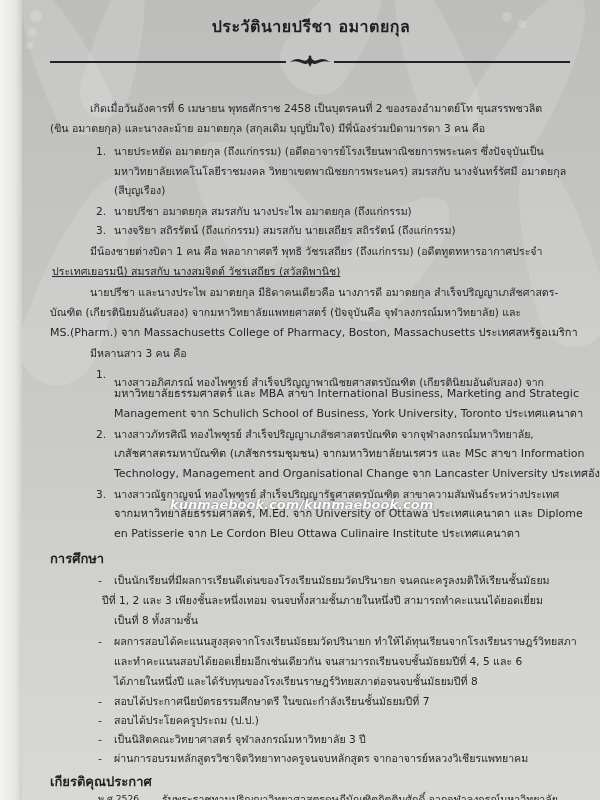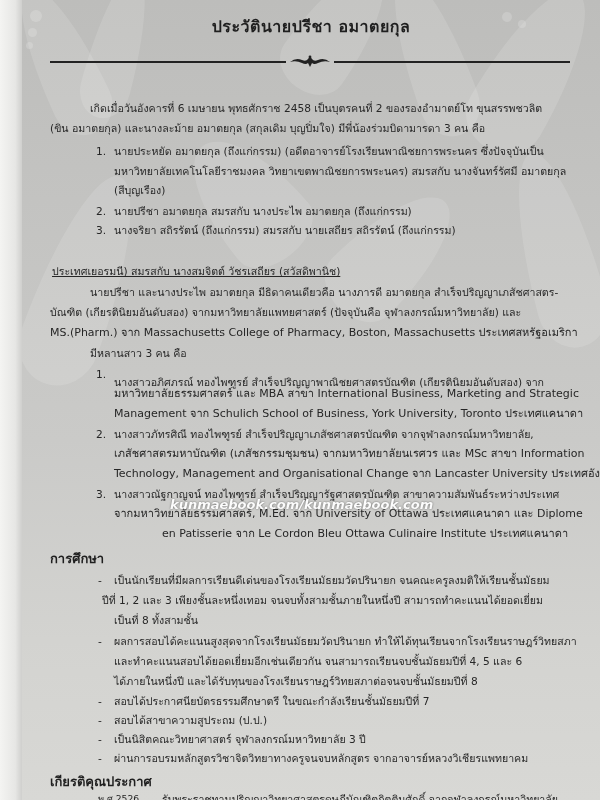--- a/index.html
+++ b/index.html
@@ -89,61 +89,62 @@
       <span class="num" style="left:74px;top:141px;">1.</span>
       <div class="txt" style="left:92px;top:141px;">นายประหยัด   อมาตยกุล (ถึงแก่กรรม) (อดีตอาจารย์โรงเรียนพาณิชยการพระนคร ซึ่งปัจจุบันเป็น</div>
       <div class="txt" style="left:92px;top:161px;">มหาวิทยาลัยเทคโนโลยีราชมงคล วิทยาเขตพาณิชยการพระนคร) สมรสกับ นางจันทร์รัศมี อมาตยกุล</div>
       <div class="txt" style="left:92px;top:180px;">(สีบุญเรือง)</div>
       <span class="num" style="left:74px;top:201px;">2.</span>
       <div class="txt" style="left:92px;top:201px;">นายปรีชา   อมาตยกุล   สมรสกับ นางประไพ   อมาตยกุล (ถึงแก่กรรม)</div>
       <span class="num" style="left:74px;top:220px;">3.</span>
       <div class="txt" style="left:92px;top:220px;">นางจริยา   สถิรรัตน์ (ถึงแก่กรรม) สมรสกับ นายเสถียร สถิรรัตน์ (ถึงแก่กรรม)</div>
     </div>
 
+    <div class="txt" style="left:68px;top:241px;">มีน้องชายต่างบิดา 1 คน คือ พลอากาศตรี พุทธิ วัชรเสถียร (ถึงแก่กรรม) (อดีตทูตทหารอากาศประจำ</div>
     <div class="txt" style="left:30px;top:261px;text-decoration:underline;">ประเทศเยอรมนี) สมรสกับ นางสมจิตต์ วัชรเสถียร (สวัสดิพานิช)</div>
 
     <div class="txt" style="left:68px;top:282px;">นายปรีชา และนางประไพ  อมาตยกุล มีธิดาคนเดียวคือ นางภารดี อมาตยกุล สำเร็จปริญญาเภสัชศาสตร-</div>
     <div class="txt" style="left:28px;top:302px;">บัณฑิต  (เกียรตินิยมอันดับสอง)  จากมหาวิทยาลัยแพทยศาสตร์  (ปัจจุบันคือ  จุฬาลงกรณ์มหาวิทยาลัย)  และ</div>
     <div class="txt en" style="left:28px;top:323px;">MS.(Pharm.) จาก Massachusetts College of Pharmacy, Boston, Massachusetts ประเทศสหรัฐอเมริกา</div>
     <div class="txt" style="left:68px;top:343px;">มีหลานสาว 3 คน คือ</div>
 
     <div>
       <span class="num" style="left:74px;top:364px;">1.</span>
       <div class="txt" style="left:92px;top:364px;margin-top:8px;">นางสาวอภิศภรณ์ ทองไพฑูรย์ สำเร็จปริญญาพาณิชยศาสตรบัณฑิต (เกียรตินิยมอันดับสอง) จาก</div>
       <div class="txt en" style="left:92px;top:384px;">มหาวิทยาลัยธรรมศาสตร์ และ MBA สาขา International Business, Marketing and Strategic</div>
       <div class="txt en" style="left:92px;top:404px;">Management จาก Schulich School of Business, York University, Toronto ประเทศแคนาดา</div>
       <span class="num" style="left:74px;top:424px;">2.</span>
       <div class="txt" style="left:92px;top:424px;">นางสาวภัทรศิณี ทองไพฑูรย์ สำเร็จปริญญาเภสัชศาสตรบัณฑิต จากจุฬาลงกรณ์มหาวิทยาลัย,</div>
       <div class="txt en" style="left:92px;top:444px;">เภสัชศาสตรมหาบัณฑิต (เภสัชกรรมชุมชน) จากมหาวิทยาลัยนเรศวร  และ MSc สาขา Information</div>
       <div class="txt en" style="left:92px;top:464px;">Technology, Management and Organisational Change จาก Lancaster University ประเทศอังกฤษ</div>
       <span class="num" style="left:74px;top:484px;">3.</span>
       <div class="txt" style="left:92px;top:484px;">นางสาวณัฐกาญจน์ ทองไพฑูรย์  สำเร็จปริญญารัฐศาสตรบัณฑิต สาขาความสัมพันธ์ระหว่างประเทศ</div>
       <div class="txt en" style="left:92px;top:504px;">จากมหาวิทยาลัยธรรมศาสตร์, M.Ed. จาก University of Ottawa ประเทศแคนาดา และ Diplome</div>
-      <div class="txt en" style="left:92px;top:524px;margin-left:48px;">en Patisserie จาก Le Cordon Bleu Ottawa Culinaire Institute ประเทศแคนาดา</div>
+      <div class="txt en" style="left:92px;top:524px;">en Patisserie จาก Le Cordon Bleu Ottawa Culinaire Institute ประเทศแคนาดา</div>
     </div>
 
     <div style="position:absolute;left:148px;top:497px;font-size:13px;font-style:italic;font-weight:bold;color:#ffffff;text-shadow:0 0 2px #555;opacity:0.95;white-space:nowrap;">kunmaebook.com/kunmaebook.com</div>
 
     <div class="section-h" style="left:28px;top:548px;">การศึกษา</div>
     <div>
       <span class="bullet" style="left:76px;top:570px;">-</span>
       <div class="txt" style="left:92px;top:570px;">เป็นนักเรียนที่มีผลการเรียนดีเด่นของโรงเรียนมัธยมวัดปรินายก   จนคณะครูลงมติให้เรียนชั้นมัธยม</div>
       <div class="txt" style="left:80px;top:590px;">ปีที่ 1, 2 และ 3 เพียงชั้นละหนึ่งเทอม จนจบทั้งสามชั้นภายในหนึ่งปี สามารถทำคะแนนได้ยอดเยี่ยม</div>
       <div class="txt" style="left:92px;top:610px;">เป็นที่ 8 ทั้งสามชั้น</div>
 
       <span class="bullet" style="left:76px;top:631px;">-</span>
       <div class="txt" style="left:92px;top:631px;">ผลการสอบได้คะแนนสูงสุดจากโรงเรียนมัธยมวัดปรินายก ทำให้ได้ทุนเรียนจากโรงเรียนราษฎร์วิทยสภา</div>
       <div class="txt" style="left:92px;top:651px;text-align:right;">และทำคะแนนสอบได้ยอดเยี่ยมอีกเช่นเดียวกัน จนสามารถเรียนจบชั้นมัธยมปีที่ 4, 5 และ 6</div>
       <div class="txt" style="left:92px;top:671px;">ได้ภายในหนึ่งปี และได้รับทุนของโรงเรียนราษฎร์วิทยสภาต่อจนจบชั้นมัธยมปีที่ 8</div>
 
       <span class="bullet" style="left:76px;top:691px;">-</span>
       <div class="txt" style="left:92px;top:691px;">สอบได้ประกาศนียบัตรธรรมศึกษาตรี ในขณะกำลังเรียนชั้นมัธยมปีที่ 7</div>
 
       <span class="bullet" style="left:76px;top:710px;">-</span>
-      <div class="txt" style="left:92px;top:710px;">สอบได้สาขาความสูประถม (ป.ป.)</div>
+      <div class="txt" style="left:92px;top:710px;">สอบได้ประโยคครูประถม (ป.ป.)</div>
 
       <span class="bullet" style="left:76px;top:729px;">-</span>
       <div class="txt" style="left:92px;top:729px;">เป็นนิสิตคณะวิทยาศาสตร์ จุฬาลงกรณ์มหาวิทยาลัย 3 ปี</div>
 
       <span class="bullet" style="left:76px;top:748px;">-</span>
       <div class="txt" style="left:92px;top:748px;">ผ่านการอบรมหลักสูตรวิชาจิตวิทยาทางครูจนจบหลักสูตร จากอาจารย์หลวงวิเชียรแพทยาคม</div>
     </div>
 
     <div class="section-h" style="left:28px;top:771px;">เกียรติคุณประกาศ</div>
     <div>

